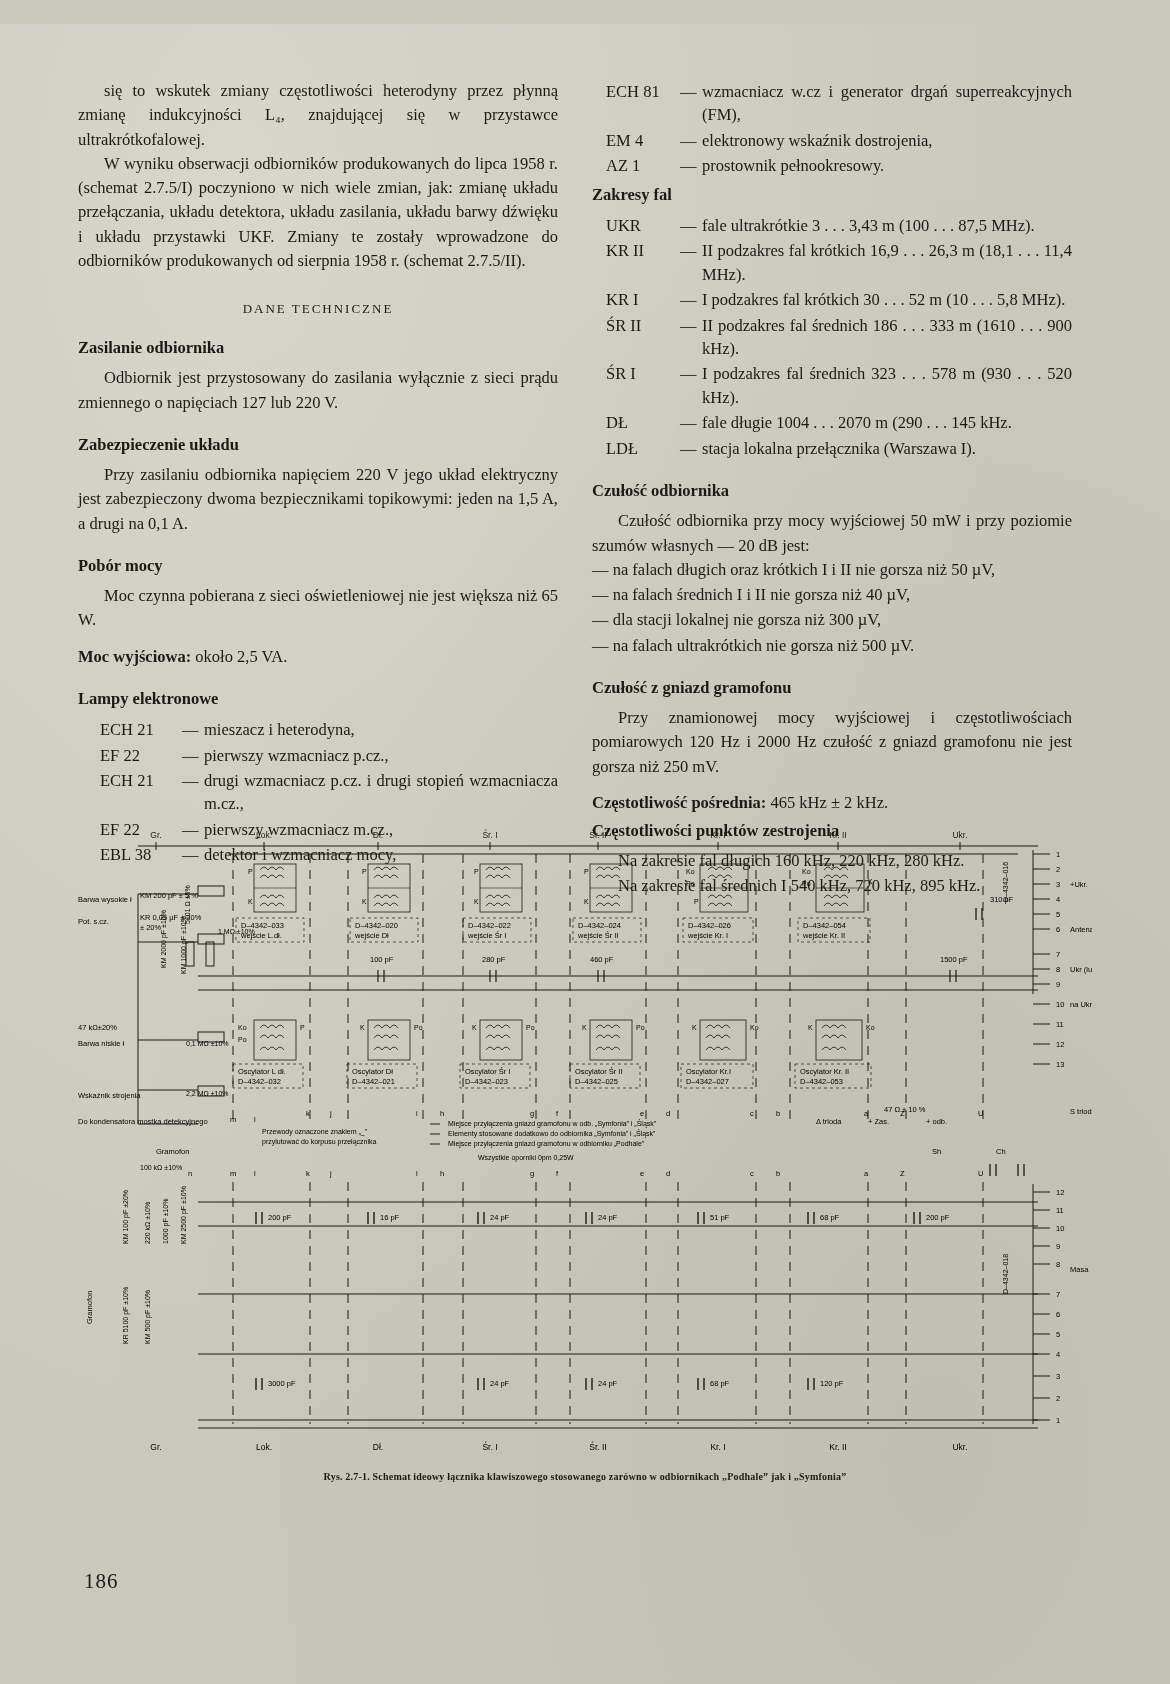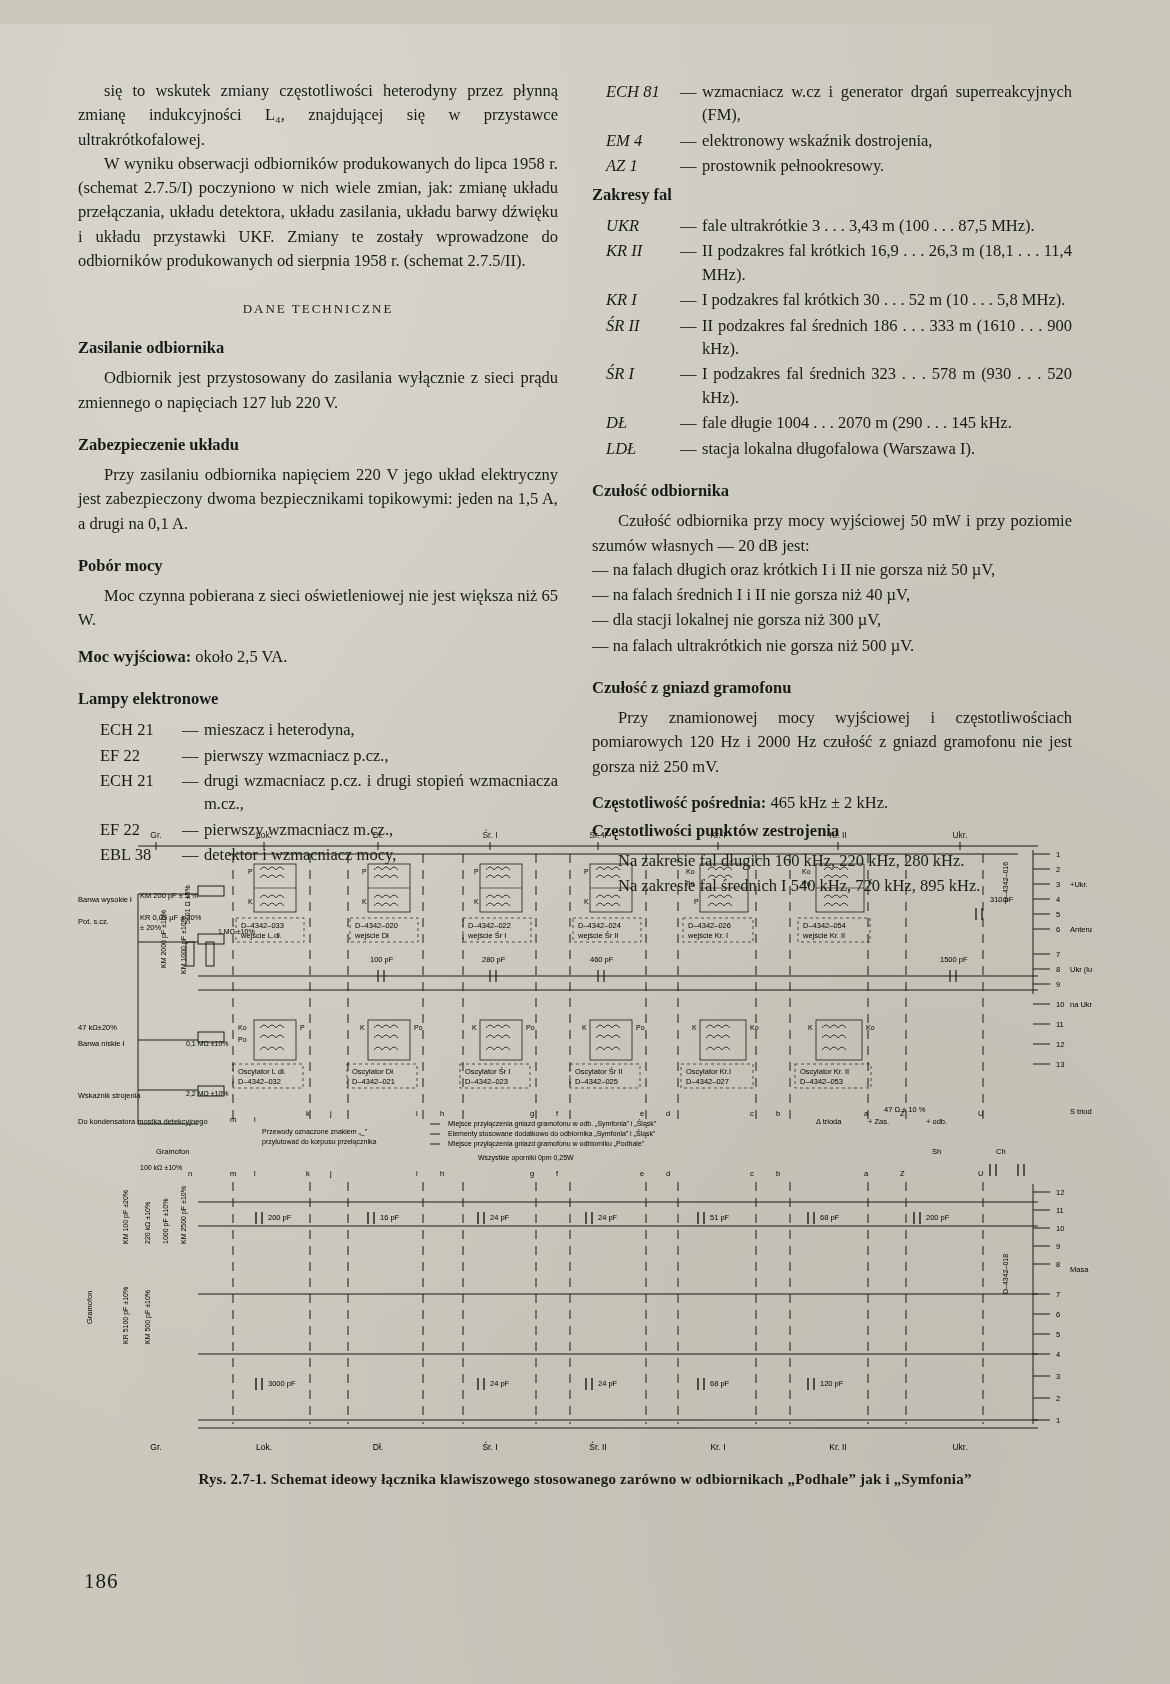--- a/index.html
+++ b/index.html
@@ -56,41 +56,41 @@
   }
   .sub-head-inline {
     font-weight: bold;
   }
   .gap { height: 12px; }
 
   
   .deflist { width: 100%; border-collapse: collapse; }
   .deflist td { vertical-align: top; padding: 1px 0; font-size: 16.5px; line-height: 1.42;}
   .deflist td.lbl { width: 82px; white-space: nowrap; padding-left: 22px;}
-  .deflist td.lbl2 { width: 74px; white-space: nowrap; padding-left: 14px; font-style: italic;}
+  .deflist td.lbl2 { width: 74px; white-space: nowrap; padding-left: 14px;}
   .deflist td.dash { width: 22px; }
   .hang { padding-left: 26px; text-indent: -26px; }
 
   .dashlist div { text-indent: -18px; padding-left: 18px; margin-bottom: 1px;}
 
   
   .figure {
     position: absolute;
     left: 78px;
     top: 800px;
     width: 1014px;
     height: 640px;
   }
   .figcap {
     position: absolute;
     left: 78px;
     top: 1447px;
     width: 1014px;
     text-align: center;
-    font-size: 15px;
+    font-size: 10px;
     font-weight: bold;
     letter-spacing: 0.2px;
   }
   .figcap .rys { font-weight: bold; }
   .pageno {
     position: absolute;
     left: 84px;
     top: 1545px;
     font-size: 21px;
     letter-spacing: 1px;
@@ -202,21 +202,21 @@
         <td>I podzakres fal średnich 323 . . . 578 m (930 . . . 520 kHz).</td>
       </tr>
       <tr>
         <td class="lbl2">DŁ</td>
         <td class="dash">—</td>
         <td>fale długie 1004 . . . 2070 m (290 . . . 145 kHz.</td>
       </tr>
       <tr>
         <td class="lbl2">LDŁ</td>
         <td class="dash">—</td>
-        <td>stacja lokalna długofalowa (Warszawa I).</td>
+        <td>stacja lokalna przełącznika (Warszawa I).</td>
       </tr>
     </tbody>
       </table>
 
     <div class="sub-head">Czułość odbiornika</div>
     <p>Czułość odbiornika przy mocy wyjściowej 50 mW i przy poziomie szumów własnych — 20 dB jest:</p>
     <div class="dashlist" style="padding-left:0;">
       <div class="hang">— na falach długich oraz krótkich I i II nie gorsza niż 50 µV,</div>
       <div class="hang">— na falach średnich I i II nie gorsza niż 40 µV,</div>
       <div class="hang">— dla stacji lokalnej nie gorsza niż 300 µV,</div>

